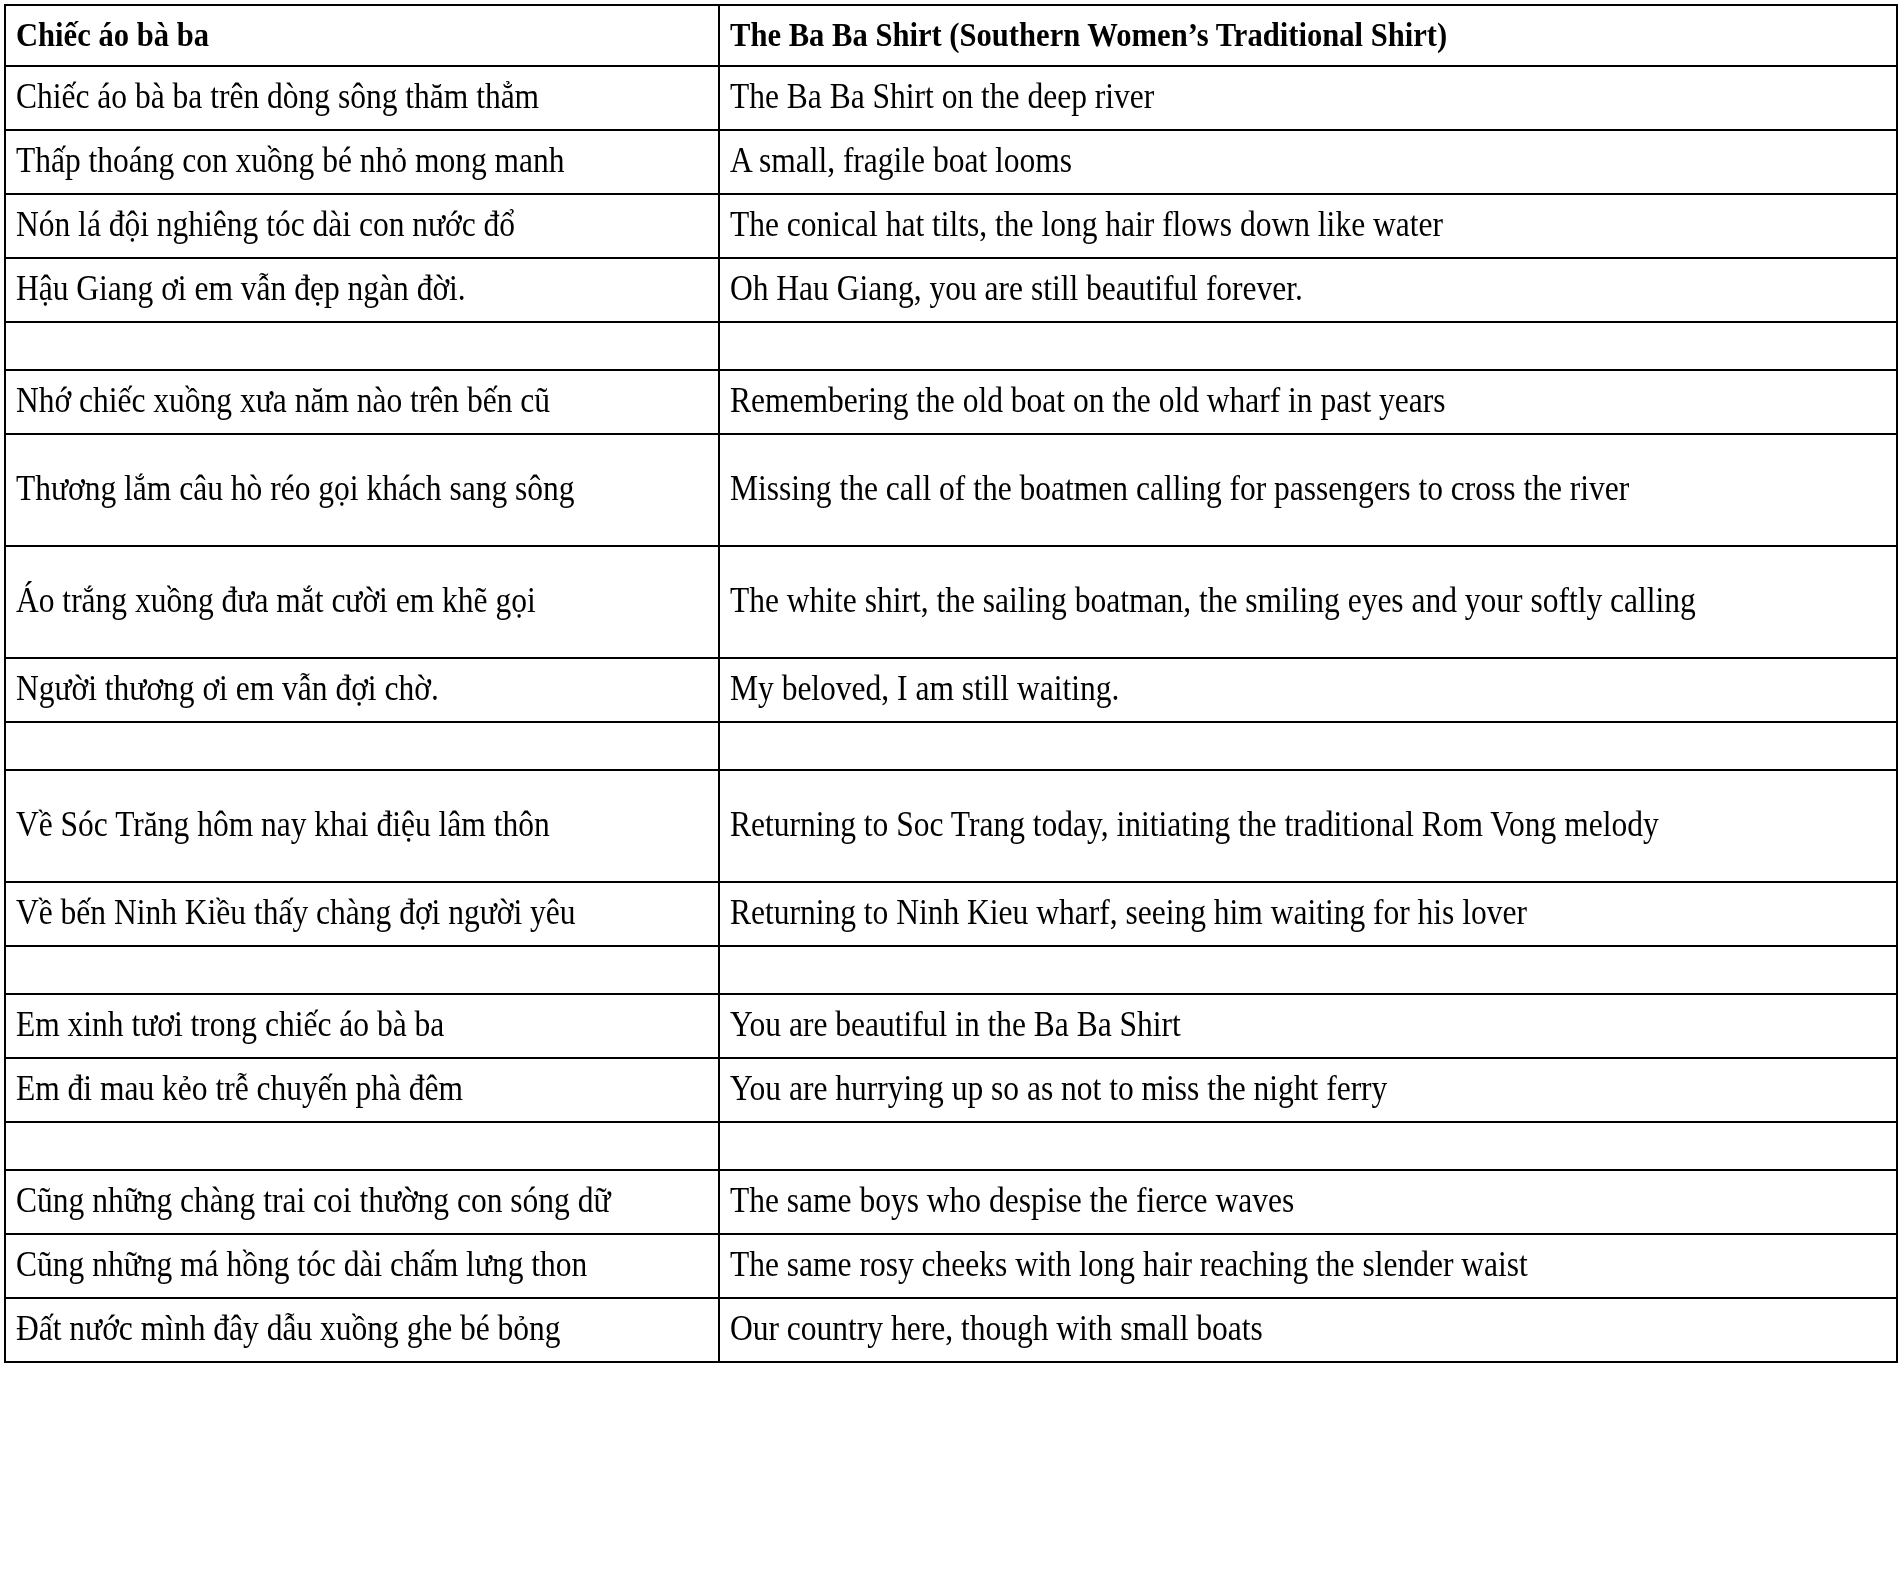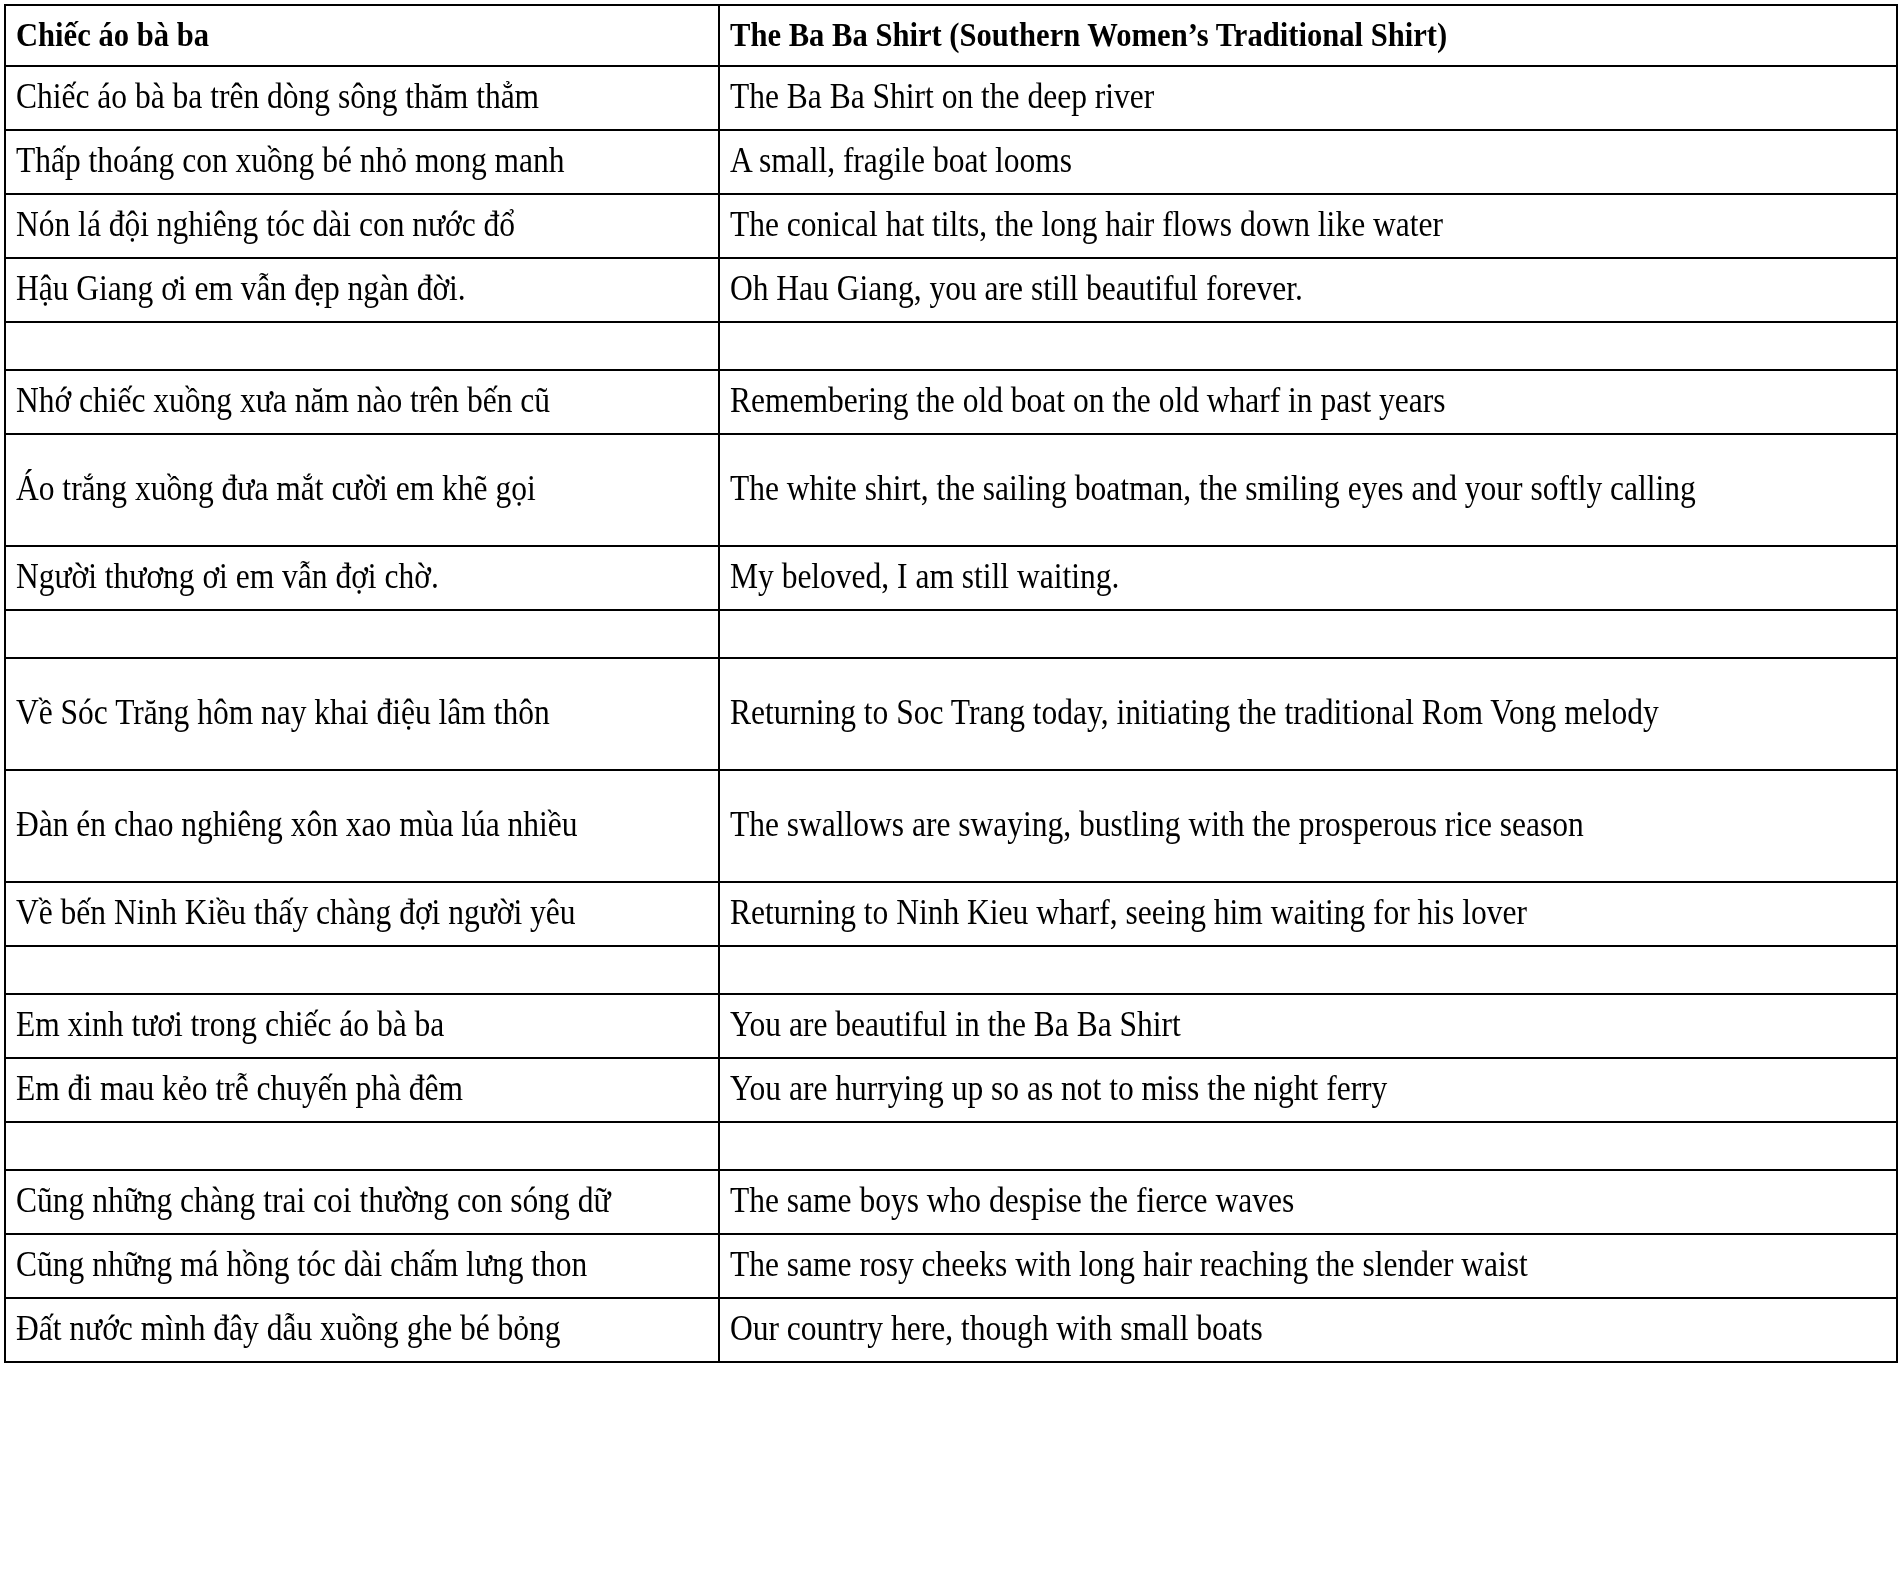--- a/index.html
+++ b/index.html
@@ -125,20 +125,28 @@
         <tr class="single-row">
           <td>
             <span class="cell-inner">Nhớ chiếc xuồng xưa năm nào trên bến cũ</span>
           </td>
           <td>
             <span class="cell-inner">Remembering the old boat on the old wharf in past years</span>
           </td>
         </tr>
         <tr class="tall-row">
           <td>
+            <span class="cell-inner">Thương lắm câu hò réo gọi khách sang sông</span>
+          </td>
+          <td>
+            <span class="cell-inner">Missing the call of the boatmen calling for passengers to cross the river</span>
+          </td>
+        </tr>
+        <tr class="tall-row">
+          <td>
             <span class="cell-inner">Áo trắng xuồng đưa mắt cười em khẽ gọi</span>
           </td>
           <td>
             <span class="cell-inner">The white shirt, the sailing boatman, the smiling eyes and your softly calling</span>
           </td>
         </tr>
         <tr class="single-row">
           <td>
             <span class="cell-inner">Người thương ơi em vẫn đợi chờ.</span>
           </td>
@@ -153,28 +161,20 @@
           <td>
             <span class="cell-inner empty"></span>
           </td>
         </tr>
         <tr class="tall-row">
           <td>
             <span class="cell-inner">Về Sóc Trăng hôm nay khai điệu lâm thôn</span>
           </td>
           <td>
             <span class="cell-inner">Returning to Soc Trang today, initiating the traditional Rom Vong melody</span>
-          </td>
-        </tr>
-        <tr class="tall-row">
-          <td>
-            <span class="cell-inner">Đàn én chao nghiêng xôn xao mùa lúa nhiều</span>
-          </td>
-          <td>
-            <span class="cell-inner">The swallows are swaying, bustling with the prosperous rice season</span>
           </td>
         </tr>
         <tr class="single-row">
           <td>
             <span class="cell-inner">Về bến Ninh Kiều thấy chàng đợi người yêu</span>
           </td>
           <td>
             <span class="cell-inner">Returning to Ninh Kieu wharf, seeing him waiting for his lover</span>
           </td>
         </tr>

